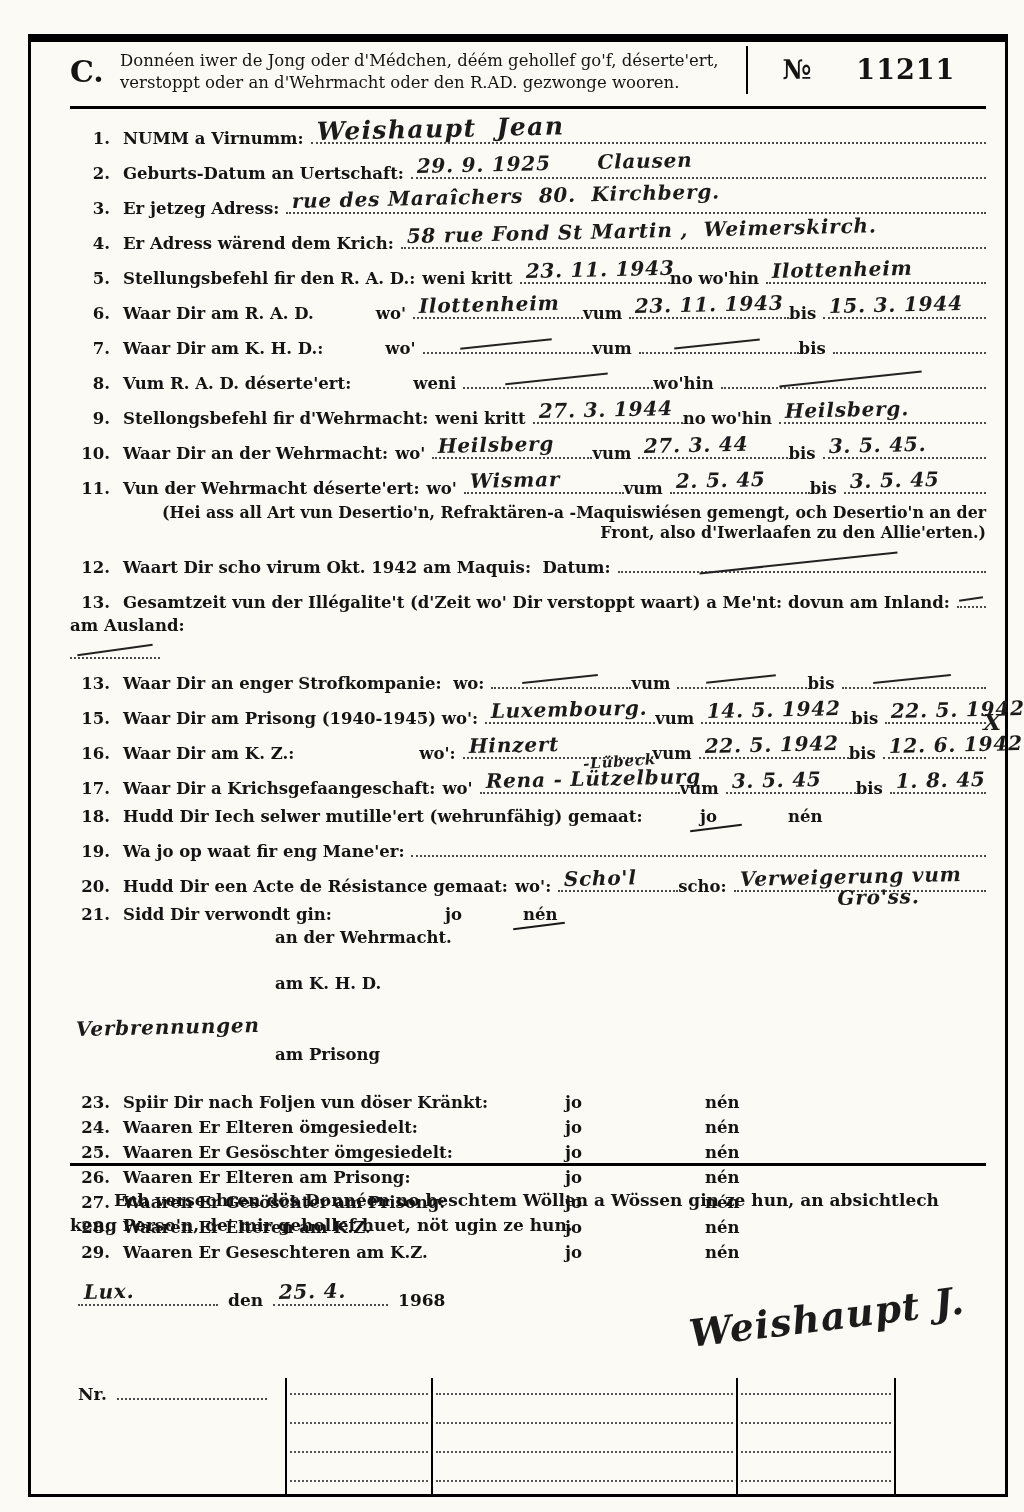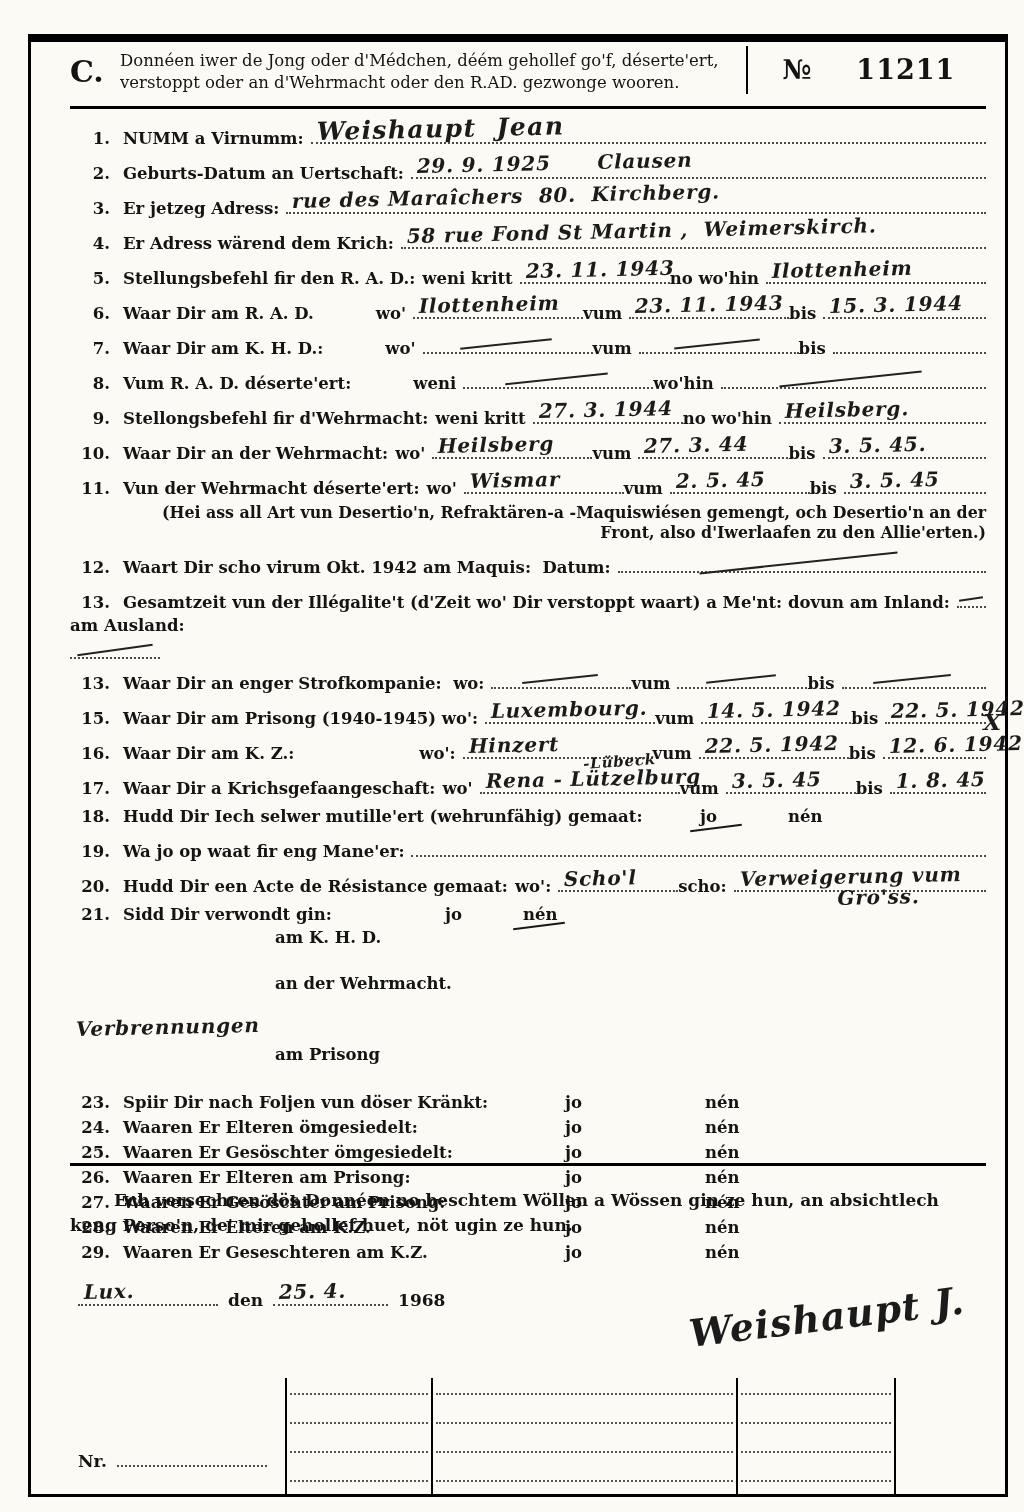--- a/index.html
+++ b/index.html
@@ -51,21 +51,21 @@
   .note{margin-left:53px;margin-top:4px;font-size:15.8px;line-height:20px;font-weight:bold;text-align:right;}
   .sub-lbl{flex:none;margin-left:205px;width:345px;white-space:pre;}
 
   
   .hr2{position:absolute;left:70px;top:1163px;width:916px;border-top:3px solid #000;}
   .decl{position:absolute;left:70px;top:1188px;width:916px;font-size:17px;font-weight:bold;line-height:25px;text-indent:44px;}
   .dateline{position:absolute;left:78px;top:1283px;display:flex;align-items:baseline;font-weight:bold;font-size:17px;}
   .dateline .lbl{padding:0 10px;}
   .signature{position:absolute;left:680px;top:1262px;width:320px;height:110px;}
   .sig{position:absolute;left:12px;bottom:16px;font-size:38px;letter-spacing:1px;transform:rotate(-7deg);transform-origin:left bottom;}
-  .nrline{position:absolute;left:78px;top:1444px;display:flex;align-items:baseline;font-weight:bold;font-size:17px;}
+  .nrline{position:absolute;left:78px;top:1377px;display:flex;align-items:baseline;font-weight:bold;font-size:17px;}
   .nrline .fld{margin-left:10px;}
   .bgrid{position:absolute;left:285px;top:1378px;height:119px;display:flex;}
   .bcol{box-sizing:border-box;border-left:2.5px solid #000;padding:0 3px;}
   .bc1{width:146px;}.bc2{width:305px;}.bc3{width:160px;border-right:2.5px solid #000;}
   .bline{height:27px;border-bottom:2px dotted #555;}
   .bline.first{height:15px;}
 </style>
 </head>
 <body>
 
@@ -324,25 +324,25 @@
 
       <div class="row">
         <span class="num">21.</span>
         <span class="lbl">Sidd Dir verwondt gin:</span>
         <span class="slot jo21">jo</span>
         <span class="slot nen21 ustroke">nén</span>
         <span class="hw gro">Gro'ss.</span>
       </div>
 
       <div class="row sub">
+        <span class="sub-lbl">an der Wehrmacht.</span>
+        <span class="fld grow"></span>
+      </div>
+      <div class="row sub">
         <span class="sub-lbl">am K. H. D.</span>
-        <span class="fld grow"></span>
-      </div>
-      <div class="row sub">
-        <span class="sub-lbl">an der Wehrmacht.</span>
         <span class="fld grow"></span>
       </div>
       <div class="row sub">
         <span class="fld grow">
             <span class="hw">Verbrennungen</span>
           </span>
       </div>
       <div class="row sub">
         <span class="sub-lbl">am Prisong</span>
         <span class="fld grow"></span>

